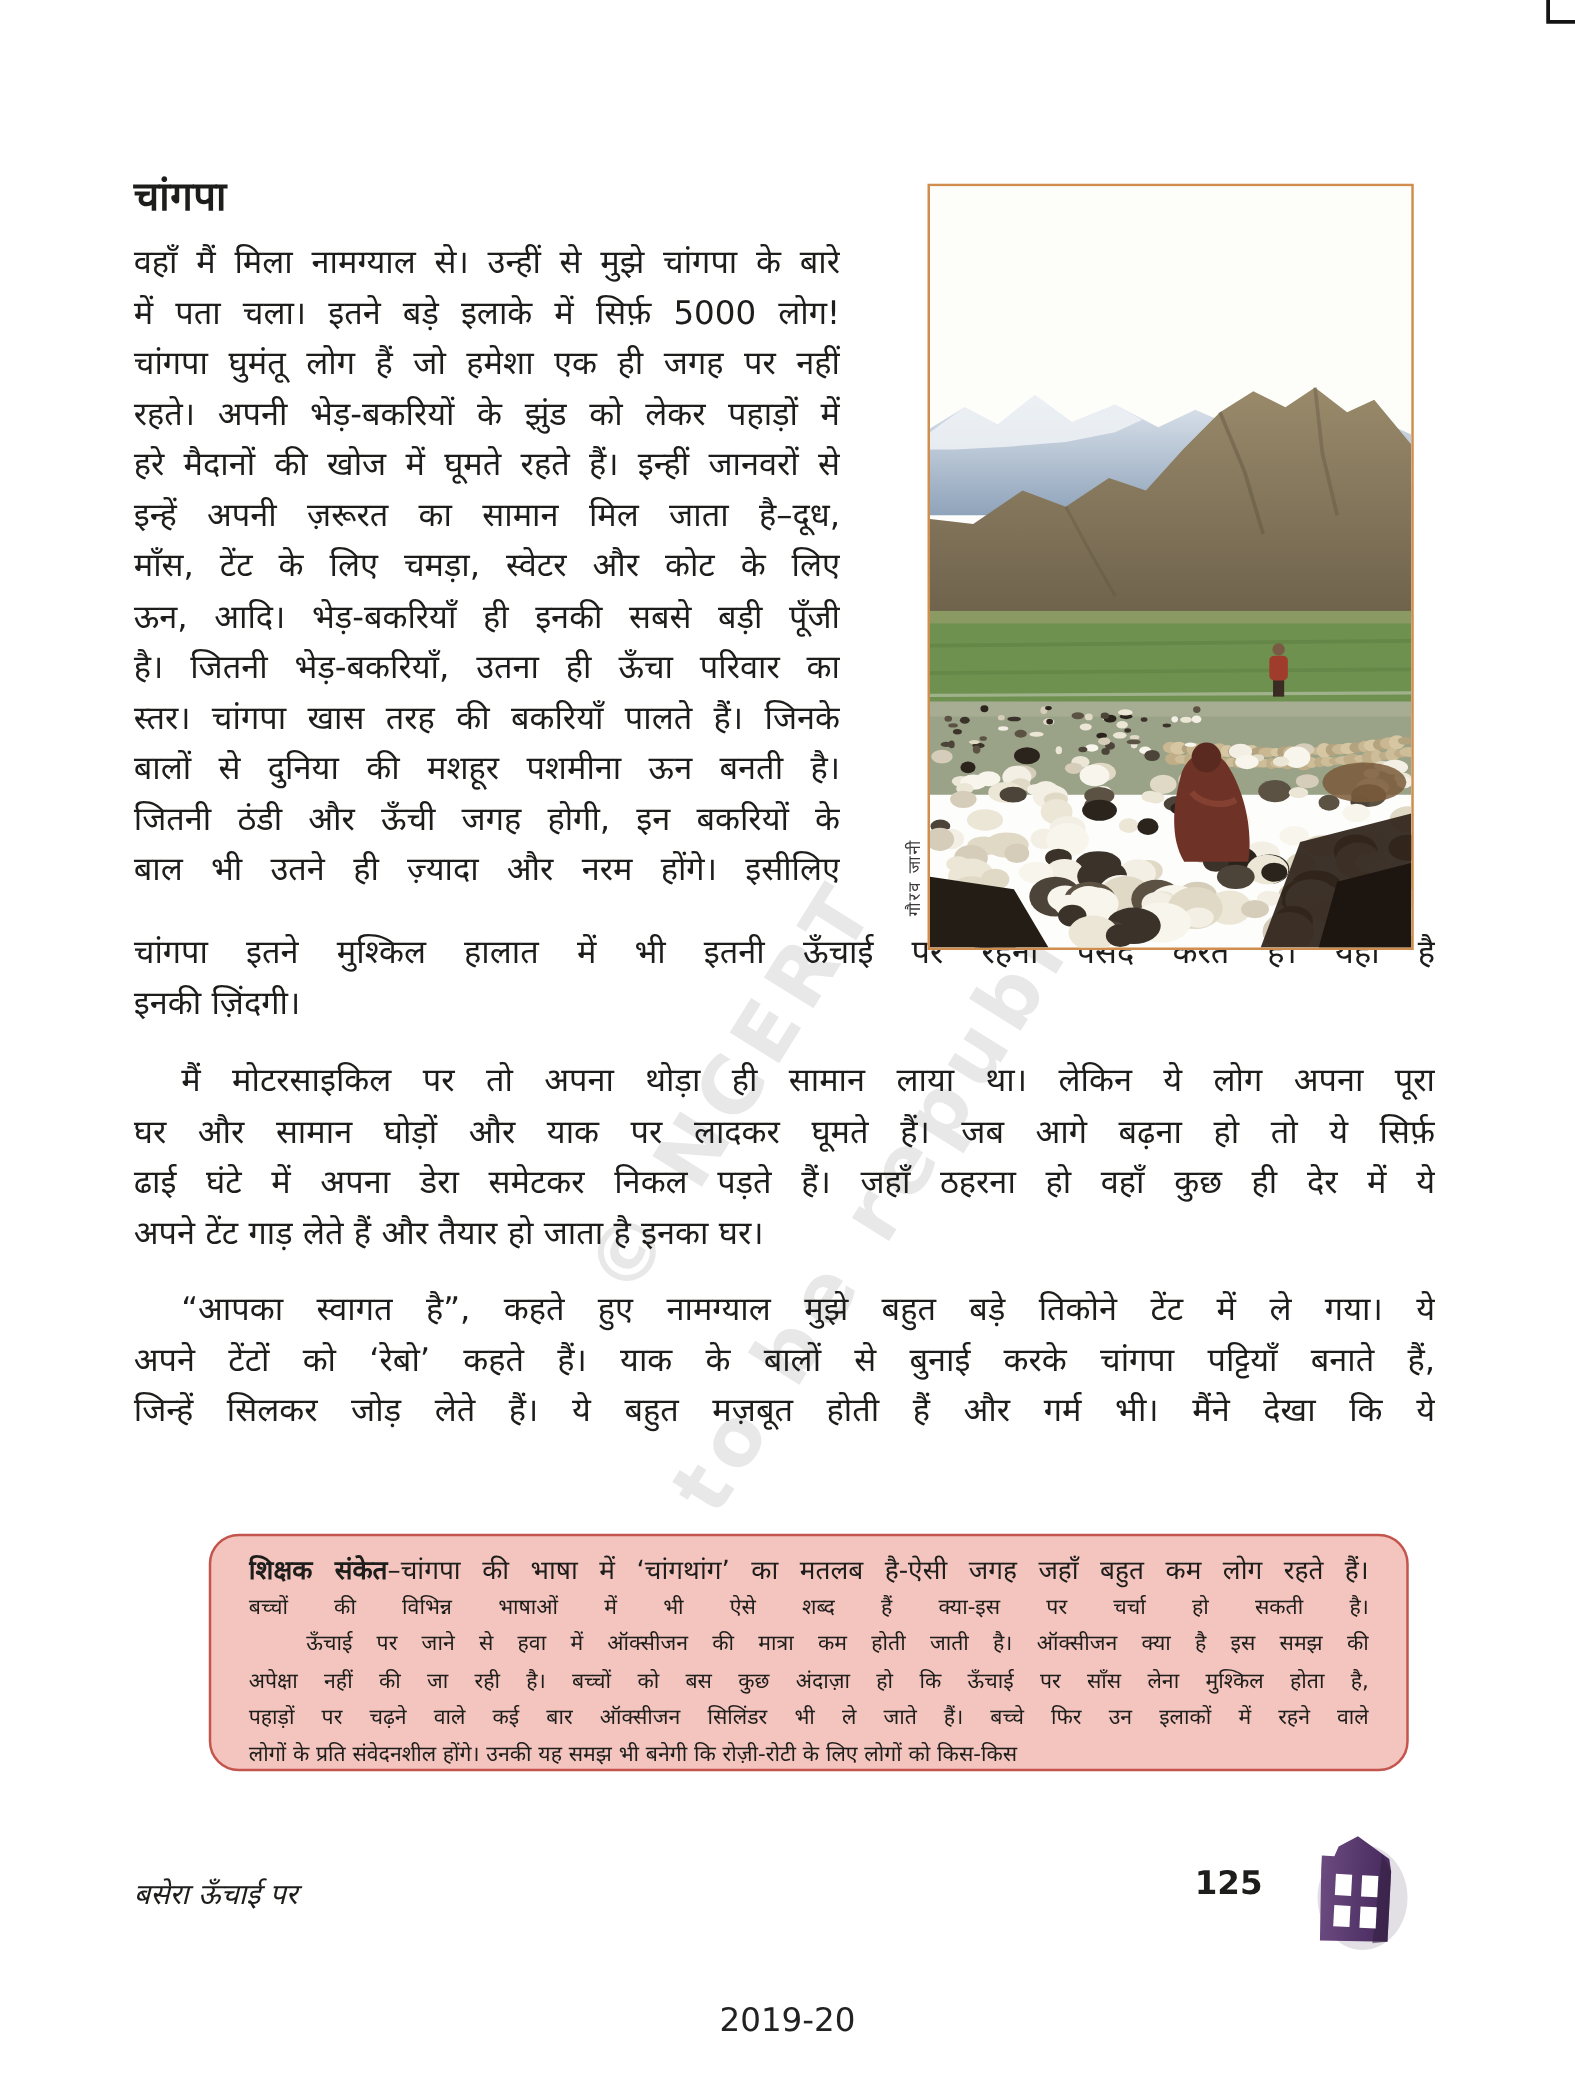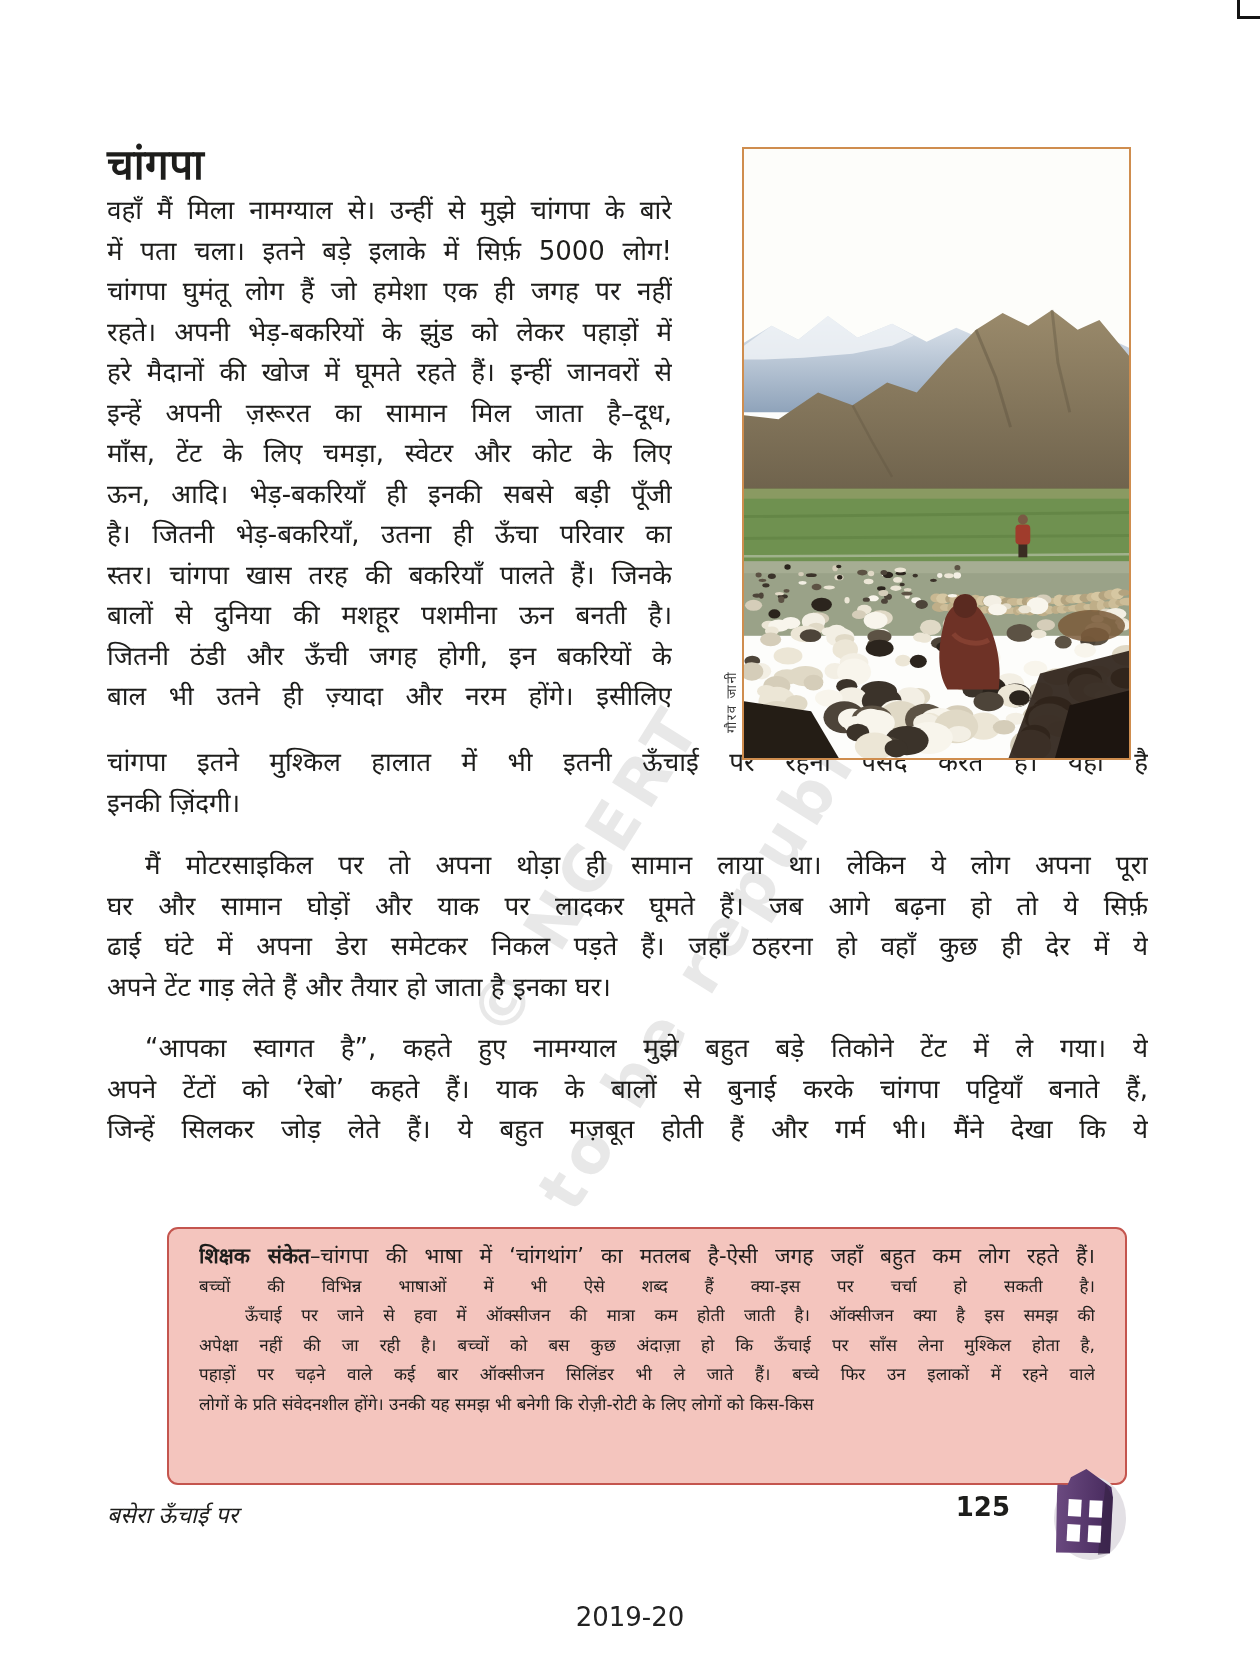--- a/index.html
+++ b/index.html
@@ -12,21 +12,21 @@
   html,body{margin:0;padding:0;}
   body{
     width:1260px;height:1680px;background:#ffffff;position:relative;overflow:hidden;
     font-family:"DejaVu Sans",sans-serif;color:var(--text-color);
   }
   .abs{position:absolute;}
   
   .crop-v{left:1237px;top:0;width:3px;height:16px;background:#141414;}
   .crop-h{left:1237px;top:16px;width:23px;height:3px;background:#141414;}
 
-  .page-title{left:107px;top:134px;font-size:42px;font-weight:bold;letter-spacing:0.5px;}
+  .page-title{left:107px;top:134px;font-size:32px;font-weight:bold;letter-spacing:0.5px;}
 
   .textcol{font-size:26px;line-height:40.5px;}
   .tline{height:40.5px;overflow:hidden;text-align:justify;text-align-last:justify;}
   .para1-wide .tline:last-child,
   .para2 .tline:last-child{text-align:right;text-align-last:left;}
   .para2 .tline:first-child,
   .para3 .tline:first-child{text-indent:38px;}
 
   .para1-narrow{left:107px;top:190px;width:565px;}
   .para1-wide{left:107px;top:742px;width:1041px;}
@@ -49,22 +49,22 @@
     left:150px;top:480px;width:1000px;height:860px;
     display:flex;align-items:center;justify-content:center;pointer-events:none;
   }
   .watermark-inner{
     transform:rotate(-58deg);text-align:center;color:rgba(110,110,110,0.16);
     font-size:64px;font-weight:bold;letter-spacing:8px;line-height:150px;white-space:nowrap;
   }
 
   
   .note-box{
-    left:167px;top:1227px;width:960px;height:258px;box-sizing:border-box;
-    background:var(--note-bg);border:2px solid var(--note-border);border-radius:11px;
+    left:167px;top:1227px;width:960px;height:190px;box-sizing:border-box;
+    background:var(--note-bg);border:2px solid var(--note-border);border-radius:24px;
     padding:13px 30px 0 30px;font-size:21px;line-height:29.5px;
   }
   .note-box .tline{height:29.5px;font-size:17px;}
   .note-first{height:29.5px;overflow:hidden;text-align:justify;text-align-last:justify;}
   .note-heading{font-weight:bold;}
   .note-lines .tline:nth-child(2){text-indent:46px;}
   .note-lines .tline:last-child{text-align:left;text-align-last:left;}
 
   
   .footer-chapter{left:107px;top:1498px;font-size:23px;font-style:italic;}

